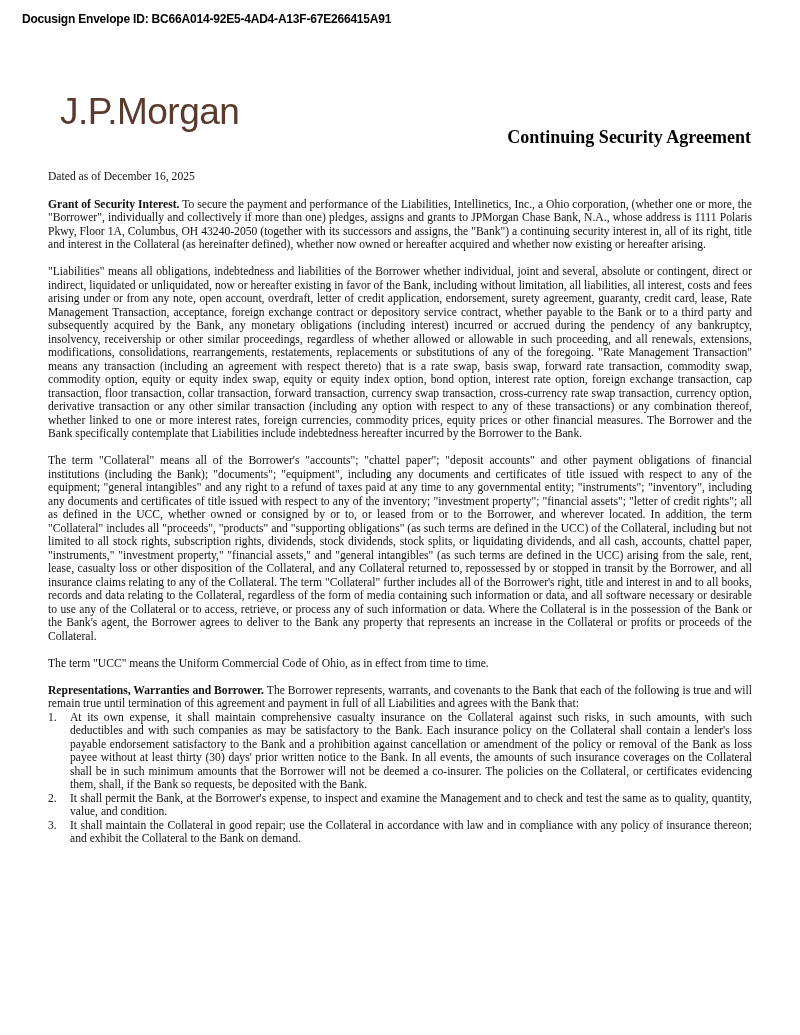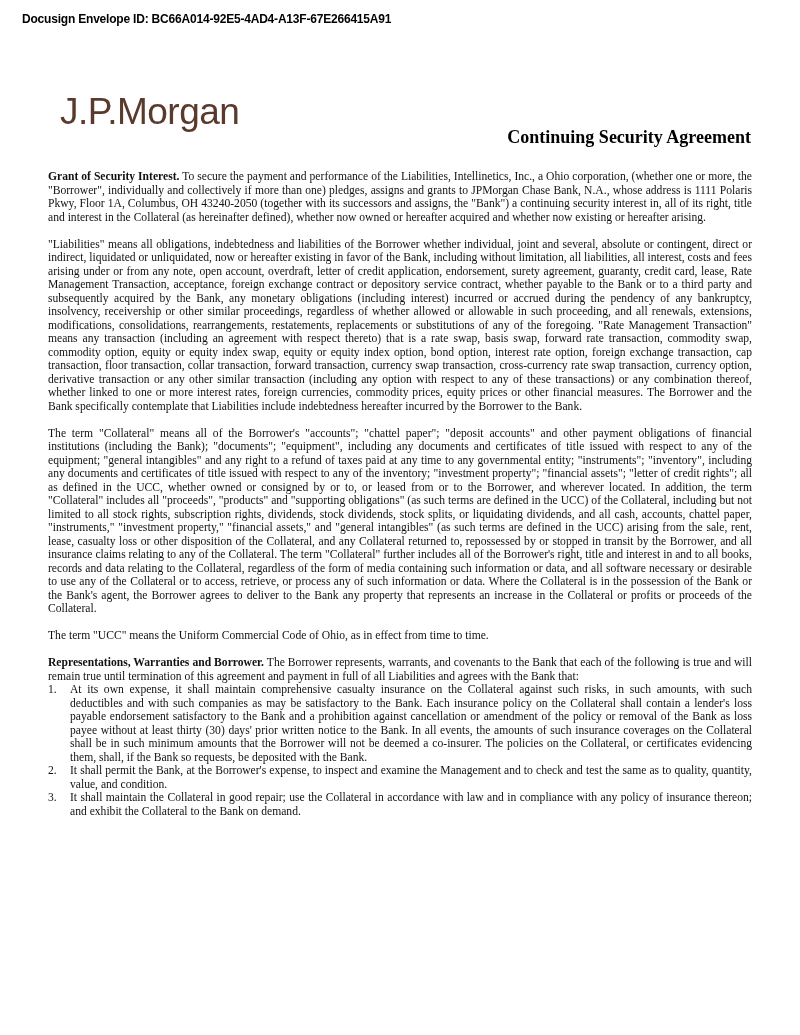--- a/index.html
+++ b/index.html
@@ -35,20 +35,21 @@
 </head>
 <body>
 
 <div class="envelope">Docusign Envelope ID: BC66A014-92E5-4AD4-A13F-67E266415A91</div>
 
 <div class="logo" style="color: rgb(90, 58, 44);">J.P.Morgan</div>
 
 <div class="doc-title">Continuing Security Agreement</div>
 
 <div class="content">
+  <p class="dated">Dated as of December 16, 2025</p>
 
   <p><span class="lead">Grant of Security Interest.</span><span> To secure the payment and performance of the Liabilities, Intellinetics, Inc., a Ohio corporation,  (whether one or more, the "Borrower", individually and collectively if more than one) pledges, assigns and grants to JPMorgan Chase Bank, N.A., whose address is 1111 Polaris Pkwy, Floor 1A, Columbus, OH 43240-2050 (together with its successors and assigns, the "Bank") a continuing security interest in, all of its right, title and interest in the Collateral (as hereinafter defined), whether now owned or hereafter acquired and whether now existing or hereafter arising.</span></p>
 
   <p>"Liabilities" means all obligations, indebtedness and liabilities of the Borrower whether individual, joint and several, absolute or contingent, direct or indirect, liquidated or unliquidated, now or hereafter existing in favor of the Bank, including without limitation, all liabilities, all interest, costs and fees arising under or from any note, open account, overdraft, letter of credit application, endorsement, surety agreement, guaranty, credit card, lease, Rate Management Transaction, acceptance, foreign exchange contract or depository service contract, whether payable to the Bank or to a third party and subsequently acquired by the Bank, any monetary obligations (including interest) incurred or accrued during the pendency of any bankruptcy, insolvency, receivership or other similar proceedings, regardless of whether allowed or allowable in such proceeding, and all renewals, extensions, modifications, consolidations, rearrangements, restatements, replacements or substitutions of any of the foregoing. "Rate Management Transaction" means any transaction (including an agreement with respect thereto) that is a rate swap, basis swap, forward rate transaction, commodity swap, commodity option, equity or equity index swap, equity or equity index option, bond option, interest rate option, foreign exchange transaction, cap transaction, floor transaction, collar transaction, forward transaction, currency swap transaction, cross-currency rate swap transaction, currency option, derivative transaction or any other similar transaction (including any option with respect to any of these transactions) or any combination thereof, whether linked to one or more interest rates, foreign currencies, commodity prices, equity prices or other financial measures. The Borrower and the Bank specifically contemplate that Liabilities include indebtedness hereafter incurred by the Borrower to the Bank.</p>
 
   <p>The term "Collateral" means all of the Borrower's "accounts"; "chattel paper"; "deposit accounts" and other payment obligations of financial institutions (including the Bank); "documents"; "equipment", including any documents and certificates of title issued with respect to any of the equipment; "general intangibles" and any right to a refund of taxes paid at any time to any governmental entity; "instruments"; "inventory", including any documents and certificates of title issued with respect to any of the inventory; "investment property"; "financial assets"; "letter of credit rights"; all as defined in the UCC, whether owned or consigned by or to, or leased from or to the Borrower, and wherever located. In addition, the term "Collateral" includes all "proceeds", "products" and "supporting obligations" (as such terms are defined in the UCC) of the Collateral, including but not limited to all stock rights, subscription rights, dividends, stock dividends, stock splits, or liquidating dividends, and all cash, accounts, chattel paper, "instruments," "investment property," "financial assets," and "general intangibles" (as such terms are defined in the UCC) arising from the sale, rent, lease, casualty loss or other disposition of the Collateral, and any Collateral returned to, repossessed by or stopped in transit by the Borrower, and all insurance claims relating to any of the Collateral. The term "Collateral" further includes all of the Borrower's right, title and interest in and to all books, records and data relating to the Collateral, regardless of the form of media containing such information or data, and all software necessary or desirable to use any of the Collateral or to access, retrieve, or process any of such information or data. Where the Collateral is in the possession of the Bank or the Bank's agent, the Borrower agrees to deliver to the Bank any property that represents an increase in the Collateral or profits or proceeds of the Collateral.</p>
 
   <p>The term "UCC" means the Uniform Commercial Code of Ohio, as in effect from time to time.</p>
 
   <p class="reps-intro"><span class="lead">Representations, Warranties and Borrower.</span><span> The Borrower represents, warrants, and covenants to the Bank that each of the following is true and will remain true until termination of this agreement and payment in full of all Liabilities and agrees with the Bank that:</span></p>

